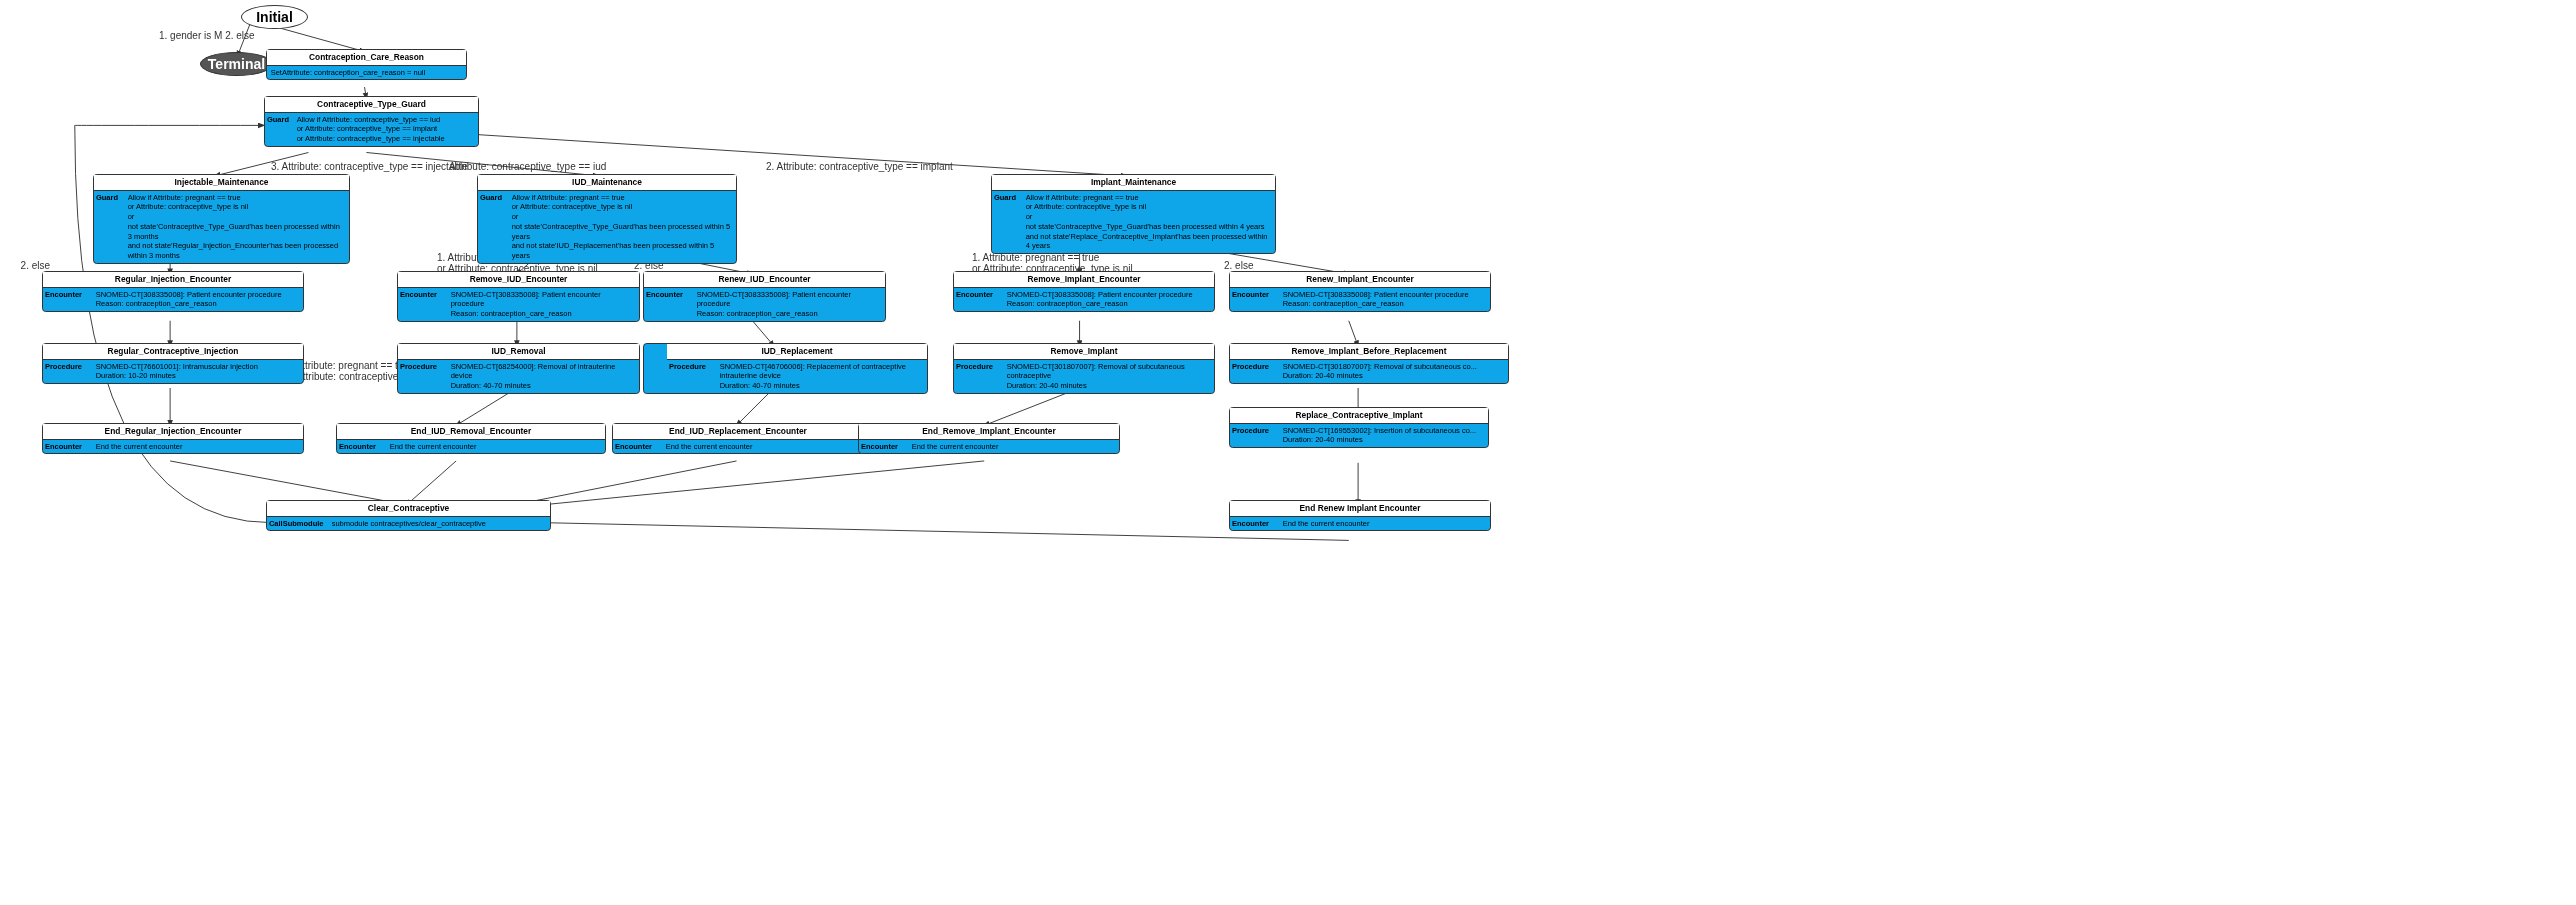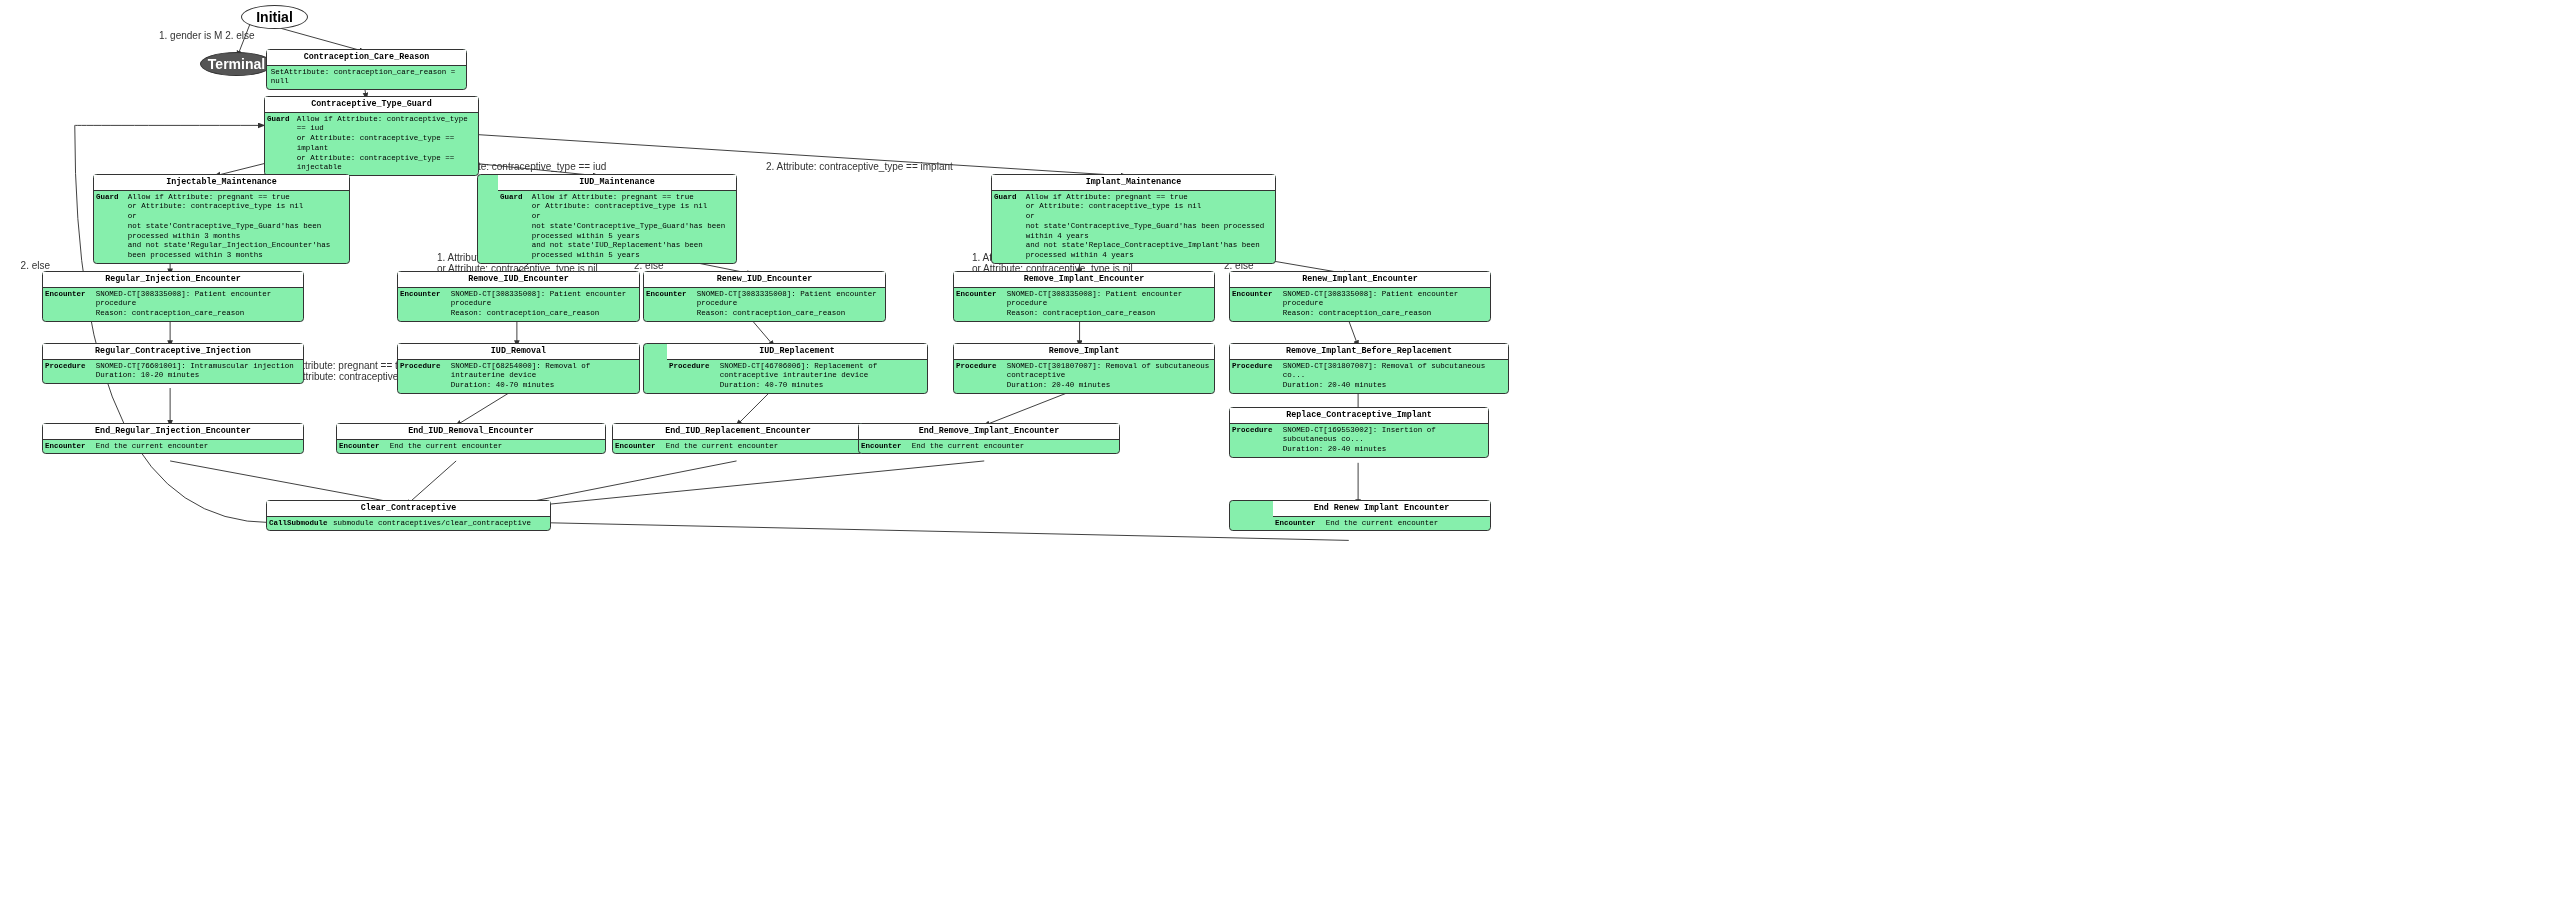--- a/index.html
+++ b/index.html
@@ -21,25 +21,24 @@
     svg.connections {
       position: absolute;
       top: 0; left: 0;
       width: 100%; height: 100%;
       pointer-events: none;
       z-index: 1;
     }
     .node {
       position: absolute;
       z-index: 2;
-      background: #86efac;
+      background: #0ea5e9;
       border: 0.9px solid #333;
       font-size: 8.4px;
       line-height: 1.3;
-      font-family: Liberation Mono, monospace;
     }
     .node-ellipse {
       position: absolute;
       z-index: 2;
       background: #fff;
       border: 0.9px solid #333;
       border-radius: 50%;
       display: flex;
       align-items: center;
       justify-content: center;
@@ -171,21 +170,21 @@
   <div class="edge-label" style="left:285px;top:360px;">1. Attribute: pregnant == true<br>or Attribute: contraceptive_type is nil</div>
 
   <div class="node node-rounded" style="left:93px;top:174px;width:257px;">
     <div class="node-header">Injectable_Maintenance</div>
     <div style="display:flex;">
       <span style="padding:1.9px;font-size:7.5px;font-weight:bold;min-width:30px;">Guard</span>
       <div class="node-body">Allow if Attribute: pregnant == true<br>or Attribute: contraceptive_type is nil<br>or<br>not state'Contraceptive_Type_Guard'has been processed within 3 months<br>and not state'Regular_Injection_Encounter'has been processed within 3 months</div>
     </div>
   </div>
 
-  <div class="node node-rounded" style="left:477px;top:174px;width:260px;padding-left:20px;">
+  <div class="node node-rounded" style="left:477px;top:174px;width:260px;">
     <div class="node-header">IUD_Maintenance</div>
     <div style="display:flex;">
       <span style="padding:1.9px;font-size:7.5px;font-weight:bold;min-width:30px;">Guard</span>
       <div class="node-body">Allow if Attribute: pregnant == true<br>or Attribute: contraceptive_type is nil<br>or<br>not state'Contraceptive_Type_Guard'has been processed within 5 years<br>and not state'IUD_Replacement'has been processed within 5 years</div>
     </div>
   </div>
 
   <div class="node node-rounded" style="left:991px;top:174px;width:285px;">
     <div class="node-header">Implant_Maintenance</div>
     <div style="display:flex;">
@@ -307,21 +306,21 @@
   </div>
 
   <div class="node node-rounded" style="left:858px;top:423px;width:262px;">
     <div class="node-header">End_Remove_Implant_Encounter</div>
     <div style="display:flex;">
       <span style="padding:1.9px;font-size:7.5px;font-weight:bold;min-width:49px;">Encounter</span>
       <div class="node-body">End the current encounter</div>
     </div>
   </div>
 
-  <div class="node node-rounded" style="left:1229px;top:500px;width:262px;padding-left:43px;">
+  <div class="node node-rounded" style="left:1229px;top:500px;width:262px;">
     <div class="node-header">End Renew Implant Encounter</div>
     <div style="display:flex;">
       <span style="padding:1.9px;font-size:7.5px;font-weight:bold;min-width:49px;">Encounter</span>
       <div class="node-body">End the current encounter</div>
     </div>
   </div>
 
   <div class="node node-rounded" style="left:266px;top:500px;width:285px;">
     <div class="node-header">Clear_Contraceptive</div>
     <div style="display:flex;">

